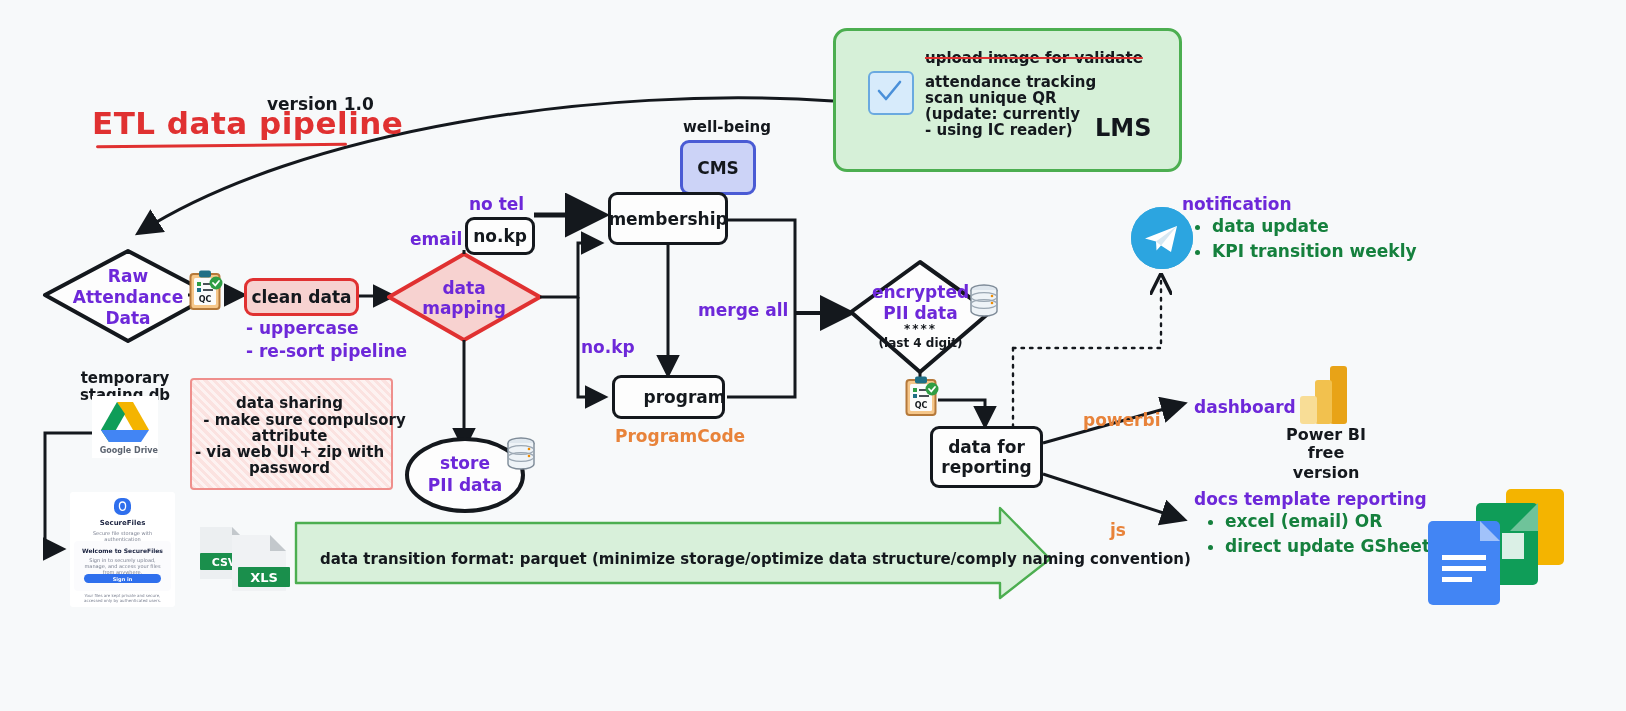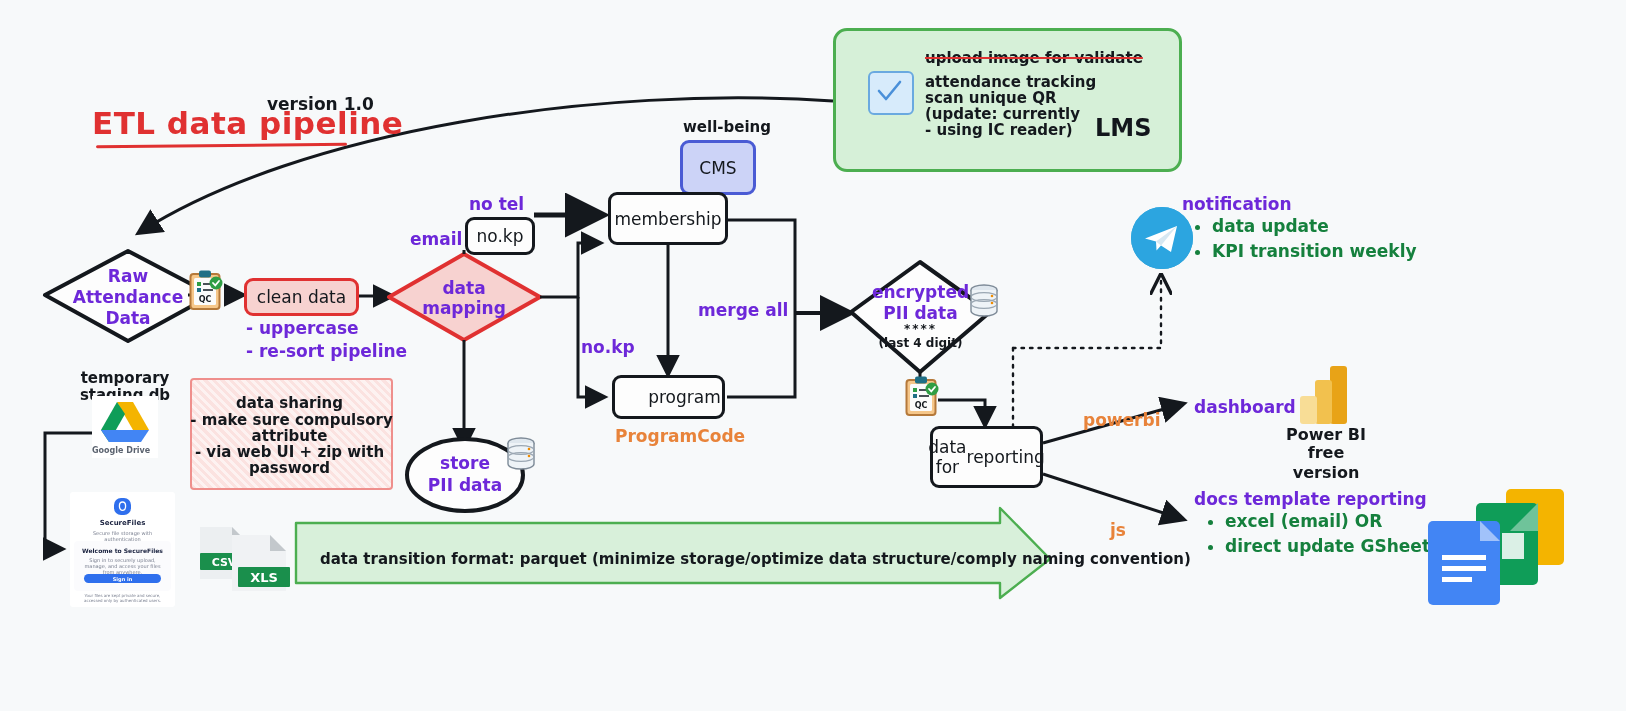--- a/index.html
+++ b/index.html
@@ -21,21 +21,21 @@
   .version{font-size:17px;font-weight:600;color:#14181d;}
   .lbl{font-size:17px;font-weight:600;color:#6d28d9;}
   .lbl-sm{font-size:15px;font-weight:600;color:#14181d;}
   .lbl-xs{font-size:12px;font-weight:600;color:#14181d;}
   .orange{color:#e8833a;font-weight:700;font-size:17px;}
   .center{text-align:center;}
 
   
   .node{
     position:absolute;display:flex;align-items:center;justify-content:center;
-    text-align:center;font-size:17px;font-weight:400;color:#14181d;
+    text-align:center;font-size:17px;font-weight:700;color:#14181d;
     box-sizing:border-box;
   }
   .box-plain{
     background:#fdfdfd;border:3px solid #14181d;border-radius:9px;
   }
   .box-red{
     background:#f7d2d0;border:3px solid #e03131;border-radius:9px;
   }
   .box-blue{
     background:#ccd3f7;border:3px solid #4a5bd4;border-radius:9px;
@@ -85,21 +85,21 @@
     position:absolute;background:#2f6fed;border-radius:7px;
   }
   .tiny{font-size:5px;color:#7b8191;text-align:center;font-weight:500;}
   .tiny-b{font-size:7px;color:#1b2340;text-align:center;font-weight:700;}
   .tiny-w{font-size:5px;color:#ffffff;text-align:center;font-weight:600;}
 
   
   ul.bl{margin:0;padding-left:20px;}
   ul.bl li{font-size:17px;font-weight:600;line-height:1.45;color:#15803d;}
 
-  .gd-cap{font-size:8px;color:#5c6470;text-align:left;font-weight:600;}
+  .gd-cap{font-size:8px;color:#5c6470;text-align:right;font-weight:600;}
   .pbi-cap{font-size:16px;color:#14181d;text-align:center;font-weight:600;line-height:1.25;}
 </style>
 </head>
 <body>
 
 <svg class="layer" viewBox="0 0 1626 711">
   <defs>
     <marker id="ah" markerWidth="9" markerHeight="9" refX="7" refY="4.5" orient="auto">
       <path d="M0,0 L9,4.5 L0,9 z" fill="#14181d"></path>
     </marker>
@@ -266,21 +266,21 @@
     <rect x="8" y="13" width="4" height="4" fill="#2f9e44"></rect>
     <rect x="14" y="14" width="10" height="2" fill="#495057"></rect>
     <rect x="8" y="19" width="4" height="4" fill="#1f6f86"></rect>
     <rect x="14" y="20" width="10" height="2" fill="#495057"></rect>
     <text x="16" y="33" font-size="8" font-weight="700" text-anchor="middle" fill="#14181d" font-family="DejaVu Sans">QC</text>
     <circle cx="27" cy="14" r="6.5" fill="#2f9e44"></circle>
     <path d="M24,14 L26.3,16.4 L30,12" fill="none" stroke="#fff" stroke-width="1.8" stroke-linecap="round"></path>
   </svg>
 </div>
 
-<div class="node box-plain" style="left:930px;top:426px;width:113px;height:62px;flex-direction:row;">
+<div class="node box-plain" style="left:930px;top:426px;width:113px;height:62px;flex-direction:column;">
   <span>data for</span>
   <span>reporting</span>
 </div>
 
 <div class="t orange" style="left:1083px;top:410px;">powerbi</div>
 <div class="t orange" style="left:1110px;top:476px;margin-top:44px;">js</div>
 
 <div class="icon tg" style="left:1131px;top:207px;">
   <svg width="62" height="62" viewBox="0 0 62 62">
     <circle cx="31" cy="31" r="31" fill="#2ca5e0"></circle>
@@ -351,21 +351,21 @@
     <div class="tiny abs" style="left:6px;top:16px;width:85px;">Sign in to securely upload, manage, and access your files from anywhere.</div>
     <div class="sf-btn" style="left:10px;top:33px;width:77px;height:9px;">
       <div class="tiny-w abs" style="left:0;top:2px;width:77px;">Sign in</div>
     </div>
   </div>
   <div class="tiny abs" style="left:5px;top:101px;width:95px;font-size:4px;">Your files are kept private and secure, accessed only by authenticated users.</div>
 </div>
 
 <div class="panel-redhatch" style="left:190px;top:378px;width:199px;height:108px;"></div>
 <div class="t lbl-sm center" style="left:192px;top:394px;width:195px;">data sharing</div>
-<div class="t lbl-sm center" style="left:179px;top:411px;width:225px;">- make sure compulsory</div>
+<div class="t lbl-sm center" style="left:192px;top:411px;width:225px;">- make sure compulsory</div>
 <div class="t lbl-sm center" style="left:192px;top:427px;width:195px;">attribute</div>
 <div class="t lbl-sm center" style="left:192px;top:443px;width:195px;">- via web UI + zip with</div>
 <div class="t lbl-sm center" style="left:192px;top:459px;width:195px;">password</div>
 
 <div class="icon" style="left:196px;top:521px;">
   <svg width="96" height="76" viewBox="0 0 96 76">
     <path d="M4,6 L36,6 L48,18 L48,58 L4,58 Z" fill="#eceff1"></path>
     <path d="M36,6 L48,18 L36,18 Z" fill="#c3c8cc"></path>
     <rect x="4" y="32" width="48" height="17" rx="1" fill="#1a8f4c"></rect>
     <text x="28" y="45" font-size="11" font-weight="700" fill="#ffffff" text-anchor="middle" font-family="DejaVu Sans">CSV</text>

